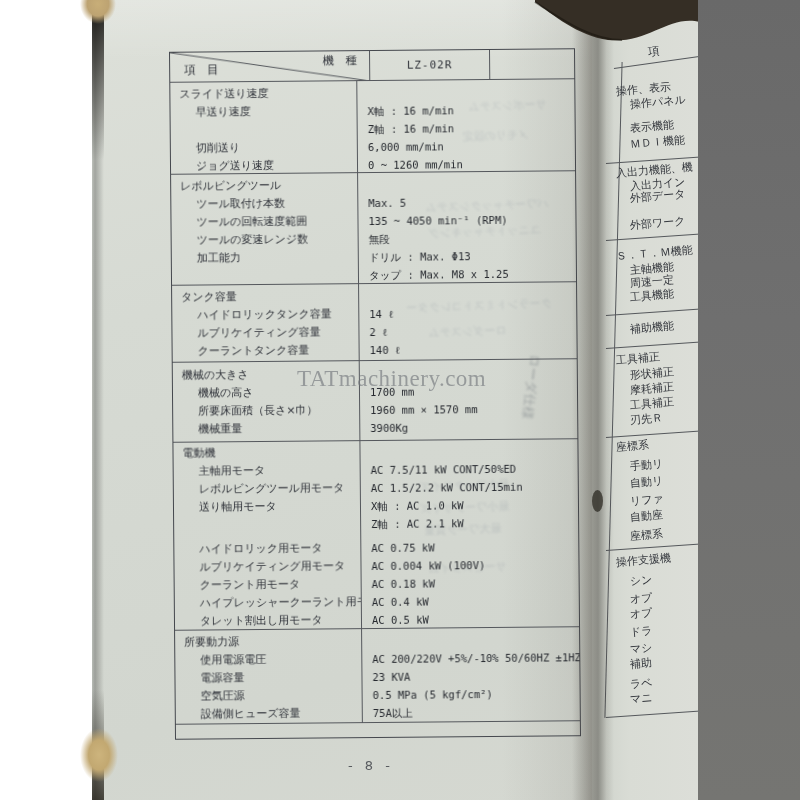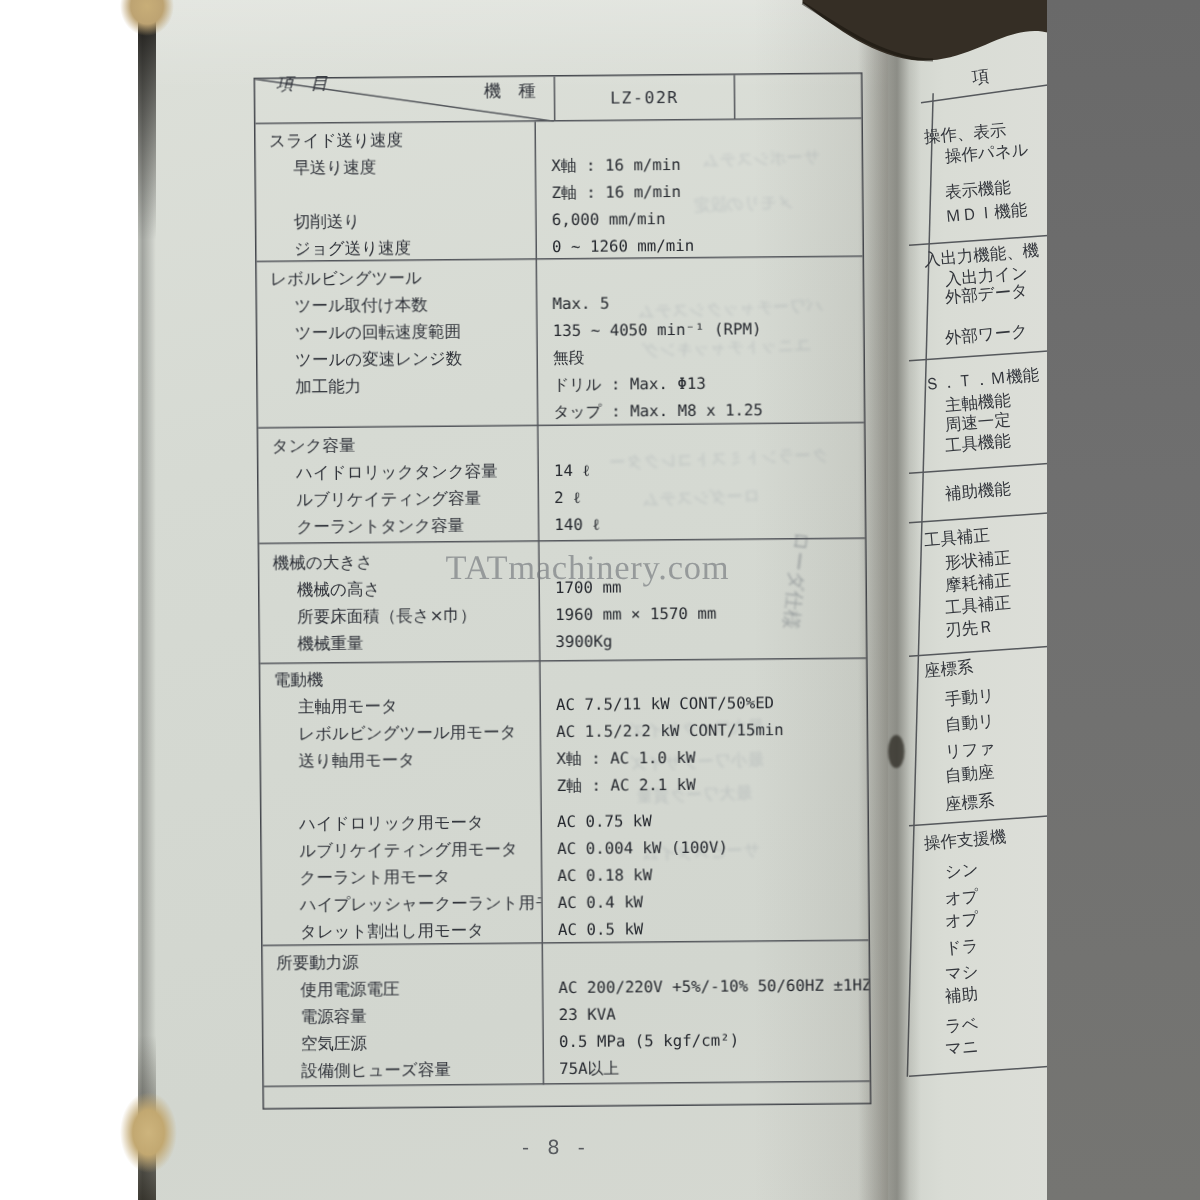--- a/index.html
+++ b/index.html
@@ -37,21 +37,21 @@
   .blob-bottom { position:absolute; left:80px; top:728px; width:38px; height:54px; border-radius:50%; z-index:7;
     background:radial-gradient(closest-side,#cdb47d,#c2a871 55%, rgba(194,168,113,0)); }
   .top-wedge { position:absolute; left:530px; top:0; z-index:5; }
 
   
   .spec-table { position:absolute; left:172px; top:50px; width:406px; height:688px; z-index:3;
     border:1.4px solid #44474d; transform:rotate(-.5deg); color:#2e3138; filter:blur(.3px); }
   .spec-header { position:relative; display:flex; height:30px; border-bottom:1px solid #54575c; font-size:11.5px; }
   .hcell1 { position:relative; width:200px; border-right:1px solid #54575c; }
   .hcell1 svg { position:absolute; inset:0; }
-  .h-item { position:absolute; left:14px; bottom:18px;font-style:italic; }
+  .h-item { position:absolute; left:14px; bottom:4px; }
   .h-model { position:absolute; right:12px; top:2px; }
   .hcell2 { width:120px; border-right:1px solid #54575c; display:flex; align-items:center; justify-content:center;
     font-family:"DejaVu Sans Mono", monospace; font-size:11px; letter-spacing:1px; }
   .hcell3 { flex:1; }
   .spec-body { position:relative; }
   .col-divider { position:absolute; left:186px; top:0; width:1px; height:642px; background:#54575c; z-index:1; }
   .spec-section { border-bottom:1px solid #54575c; overflow:hidden; padding-top:3px; }
   .spec-section:nth-child(2) { height:92px; }
   .spec-section:nth-child(3) { height:111px; }
   .spec-section:nth-child(4) { height:77px; }

